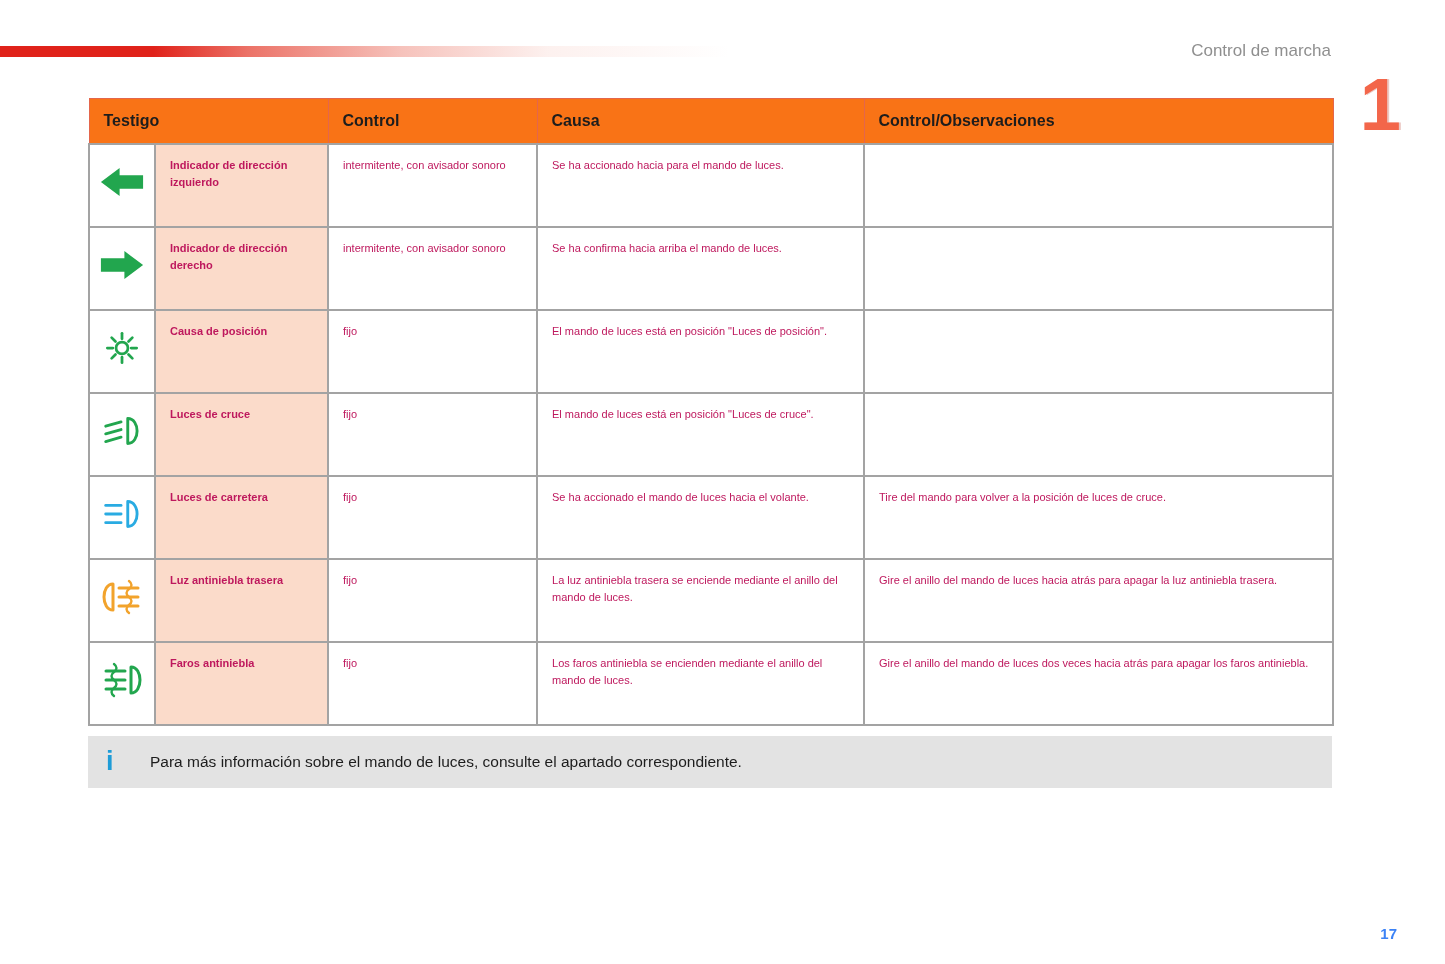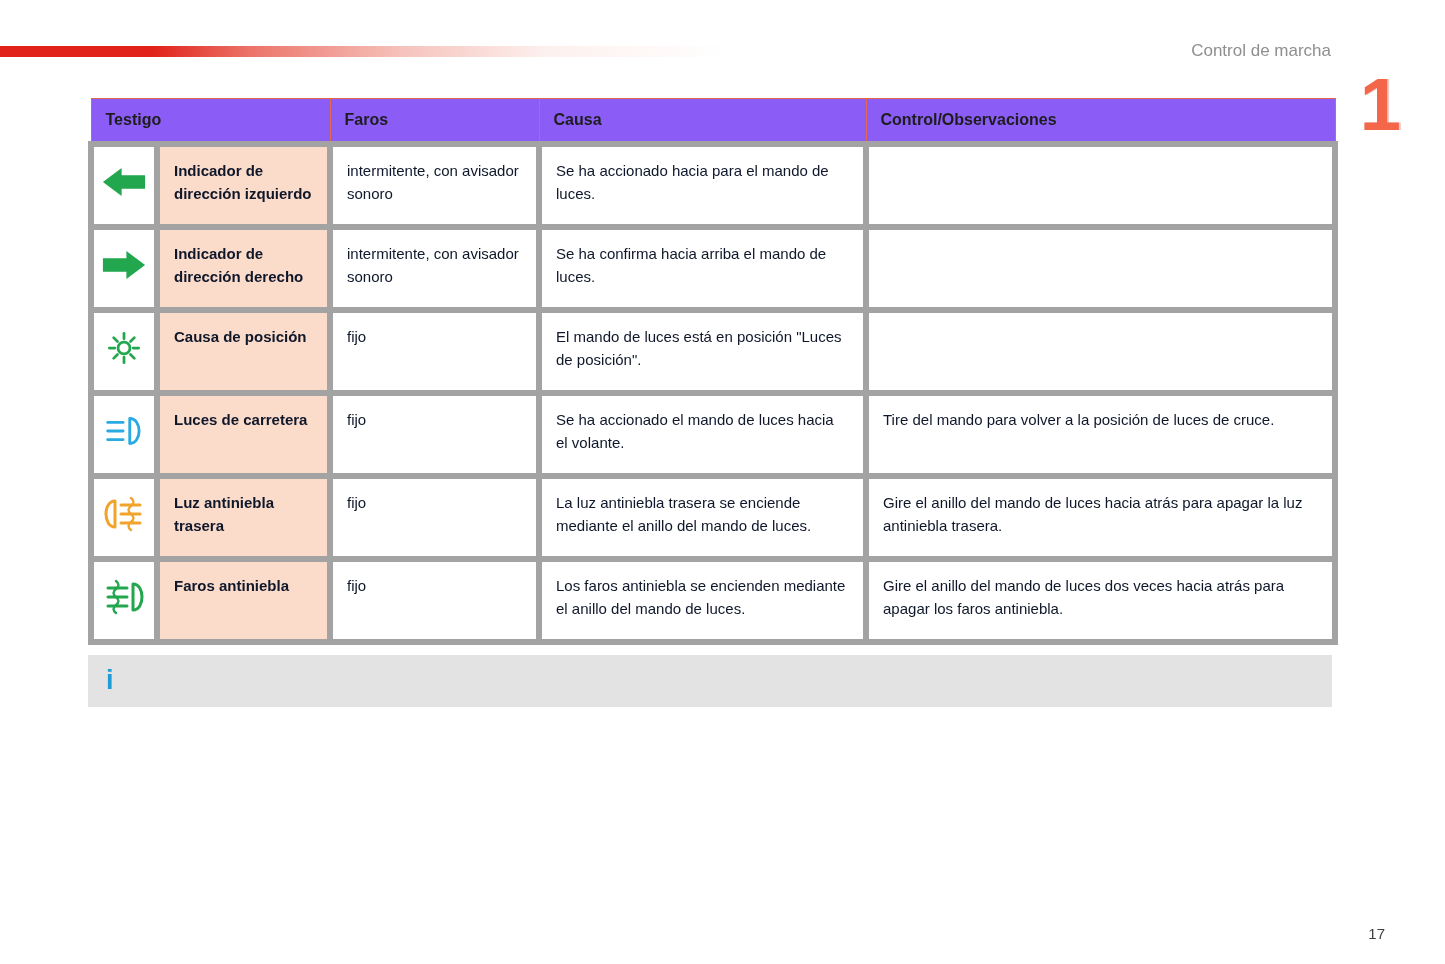--- a/index.html
+++ b/index.html
@@ -36,58 +36,58 @@
   h1.title { margin: 0 0 13px; font-size: 22px; font-weight: bold; color: #151515; }
   p.intro { margin: 0 0 25px; font-size: 15px; color: #151515; }
 
   table.ind {
     width: 100%;
     border-collapse: collapse;
     table-layout: fixed;
     border: 1px solid #e4664b;
   }
   .ind th {
-    background: #8b5cf6;
+    background: #f97316;
     border: 1px solid #e4664b;
     text-align: left;
     padding: 0 14px;
     font-size: 16px;
     height: 45px;
     color: #1d1d1d;
     font-weight: bold;
     margin-left: 48px;
   }
   .ind td {
-    border: 6px solid #a3a3a3;
+    border: 2px solid #a3a3a3;
     padding: 12px 14px;
-    font-size: 15px;
+    font-size: 11px;
     line-height: 1.55;
     vertical-align: top;
-    color: #0f172a;
+    color: #be185d;
   }
   .ind tr.r { height: 83px; }
   td.icon-cell { text-align: center; vertical-align: middle; padding: 4px 2px; }
   td.name-cell { background: #fbdbca; font-weight: bold; }
 
   .info-bar {
     margin-top: 10px;
     height: 52px;
     background: #e3e3e3;
     display: flex; align-items: center;
     padding: 0 14px;
   }
   .info-i {
     color: #1e9cd7; font-weight: bold; font-size: 27px;
     width: 24px; margin-left: 4px; line-height: 1;
   }
   .info-text { font-size: 15.5px; margin-left: 20px; color: #1d1d1d; }
 
   .page-num {
-    position: absolute; right: 60px; bottom: 22px;
-    font-weight: normal; font-size: 15px; color: #404040;
+    position: absolute; right: 48px; bottom: 22px;
+    font-weight: bold; font-size: 15px; color: #3b82f6;
   }
 </style>
 </head>
 <body>
 
 <div class="streak"></div>
 <div class="section-header">Control de marcha</div>
 <div class="chapter">1</div>
 
 <div class="content">
@@ -96,21 +96,21 @@
     <colgroup>
       <col style="width:66px">
       <col style="width:173px">
       <col style="width:209px">
       <col style="width:327px">
       <col style="width:469px">
     </colgroup>
     <thead>
       <tr id="header-row">
           <th colspan="2">Testigo</th>
-          <th>Faros</th>
+          <th>Control</th>
           <th>Causa</th>
           <th>Control/Observaciones</th>
         </tr>
     </thead>
     <tbody id="table-body">
         <tr class="r">
           <td class="icon-cell"><svg width="46" height="36" viewBox="0 0 48 36">
               <polygon points="2,18 21.5,3.5 21.5,11 46,11 46,25 21.5,25 21.5,32.5" fill="#22a64e"></polygon>
             </svg></td>
           <td class="name-cell">Indicador de dirección izquierdo</td>
@@ -141,20 +141,34 @@
                 <line x1="31.1" y1="12.9" x2="35.3" y2="8.7"></line>
               </g>
             </svg></td>
           <td class="name-cell">Causa de posición</td>
           <td class="estado-cell">fijo</td>
           <td class="causa-cell">El mando de luces está en posición "Luces de posición".</td>
           <td class="acciones-cell"></td>
         </tr>
         <tr class="r">
           <td class="icon-cell"><svg width="46" height="36" viewBox="0 0 48 36">
+              <g stroke="#22a64e" stroke-width="3" stroke-linecap="round" stroke-linejoin="round" fill="none">
+                <path d="M30 5 C43 5 43 31 30 31 Z"></path>
+                <line x1="23" y1="8.5" x2="7" y2="13"></line>
+                <line x1="23" y1="16.5" x2="7" y2="21"></line>
+                <line x1="23" y1="24.5" x2="7" y2="29"></line>
+              </g>
+            </svg></td>
+          <td class="name-cell">Luces de cruce</td>
+          <td class="estado-cell">fijo</td>
+          <td class="causa-cell">El mando de luces está en posición "Luces de cruce".</td>
+          <td class="acciones-cell"></td>
+        </tr>
+        <tr class="r">
+          <td class="icon-cell"><svg width="46" height="36" viewBox="0 0 48 36">
               <g stroke="#29abe2" stroke-width="3" stroke-linecap="round" stroke-linejoin="round" fill="none">
                 <path d="M30 5 C43 5 43 31 30 31 Z"></path>
                 <line x1="7" y1="9" x2="23" y2="9"></line>
                 <line x1="7" y1="18" x2="23" y2="18"></line>
                 <line x1="7" y1="27" x2="23" y2="27"></line>
               </g>
             </svg></td>
           <td class="name-cell">Luces de carretera</td>
           <td class="estado-cell">fijo</td>
           <td class="causa-cell">Se ha accionado el mando de luces hacia el volante.</td>
@@ -188,16 +202,17 @@
           <td class="name-cell">Faros antiniebla</td>
           <td class="estado-cell">fijo</td>
           <td class="causa-cell">Los faros antiniebla se encienden mediante el anillo del mando de luces.</td>
           <td class="acciones-cell">Gire el anillo del mando de luces dos veces hacia atrás para apagar los faros antiniebla.</td>
         </tr>
       </tbody>
   </table>
 
   <div class="info-bar">
     <span class="info-i">i</span>
+    <span class="info-text">Para más información sobre el mando de luces, consulte el apartado correspondiente.</span>
   </div>
 </div>
 
 <div class="page-num">17</div>
 
 </body></html>

